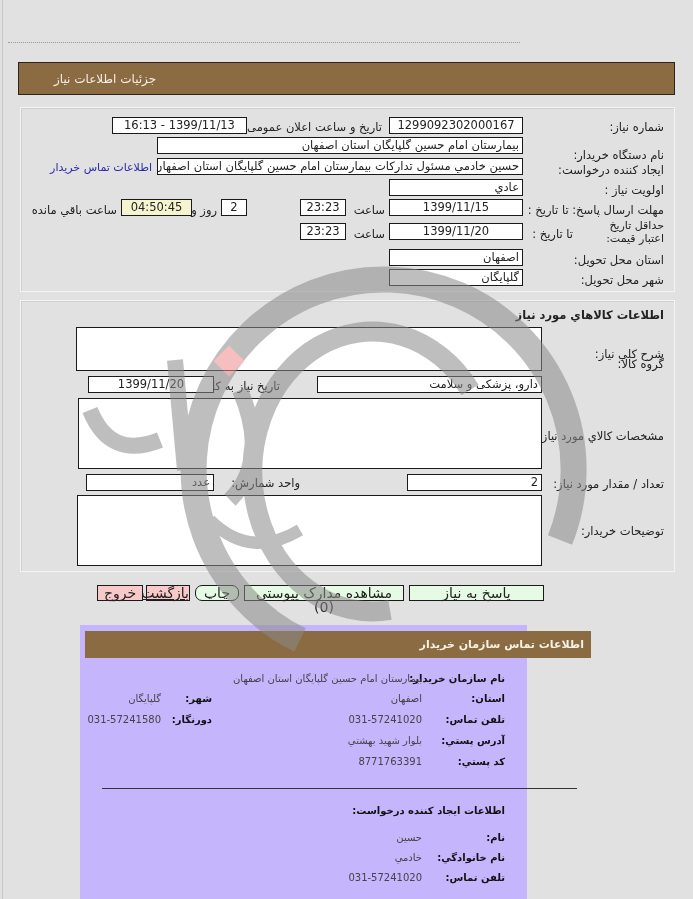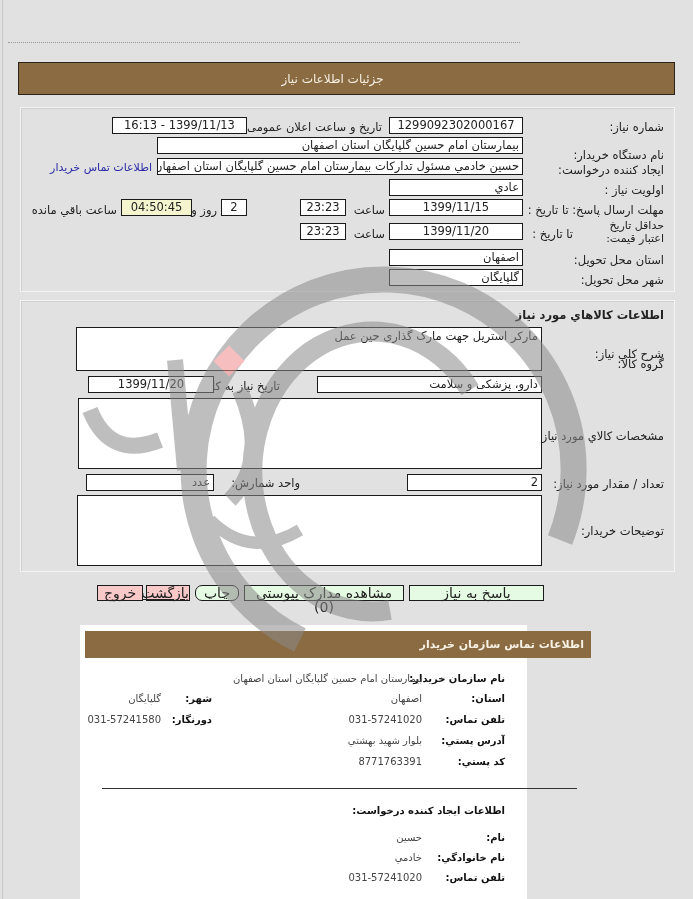--- a/index.html
+++ b/index.html
@@ -9,22 +9,23 @@
       font-family: "DejaVu Sans", sans-serif;
       font-size: 11px; color: #222;
     }
     body { position: relative; }
     .abs { position: absolute; }
     .left-rule { position: absolute; left: 2px; top: 0; width: 1px; height: 899px; background: #c8c8c8; }
     .main-header {
       position: absolute; left: 18px; top: 62px; width: 657px; height: 33px;
       background: #8b6b41; border: 1px solid #2c2418;
       color: #f5efe4; font-size: 12px;
-      display: flex; align-items: center; justify-content: center; padding-right: 28px;
+      display: flex; align-items: center; justify-content: flex-end; padding-right: 28px;
       direction: rtl;
+      padding-left: 35px;
     }
     .panel {
       position: absolute; border: 1px solid #f4f4f4;
       box-shadow: inset 1px 1px 0 #cfcfcf;
     }
     .lbl { position: absolute; direction: rtl; text-align: right; white-space: nowrap; font-size: 11.5px; color: #222; }
     .box {
       position: absolute; background: #fff; border: 1px solid #1a1a1a;
       height: 17px; line-height: 15px; font-size: 11.5px; white-space: nowrap; overflow: hidden;
       direction: rtl; padding: 0 3px;
@@ -39,21 +40,21 @@
       background-image: radial-gradient(#bbb 35%, transparent 40%); background-size: 2px 2px; }
     .link { color: #2a2aa8; cursor: pointer; }
     .btn {
       position: absolute; height: 16px; border: 1px solid #1a1a1a;
       font-size: 14px; line-height: 14px; text-align: center; direction: rtl; cursor: pointer;
     }
     .btn.green { background: #e6fbe3; }
     .btn.pink { background: #f8c9c9; }
     .section-title { position: absolute; direction: rtl; font-weight: bold; font-size: 11.5px; }
     .card {
-      position: absolute; left: 80px; top: 625px; width: 447px; height: 274px; background: #ffffff;
+      position: absolute; left: 80px; top: 625px; width: 447px; height: 274px; background: #c4b5fd;
     }
     .card-header {
       position: absolute; left: 5px; top: 6px; width: 506px; height: 27px;
       background: #8b6b41; color: #f7f1e6; font-size: 11px; font-weight: bold;
       direction: rtl; text-align: right; padding-right: 7px; line-height: 27px;
     }
     .c-lbl { position: absolute; direction: rtl; text-align: right; font-weight: bold; font-size: 10px; color: #111; white-space: nowrap; }
     .c-val { position: absolute; direction: rtl; text-align: right; font-size: 10px; color: #444; white-space: nowrap; }
     .c-rule { position: absolute; left: 22px; top: 163px; width: 475px; height: 1px; background: #333; }
     .watermark { position: absolute; pointer-events: none; }
@@ -105,21 +106,20 @@
 
 <span class="lbl" style="right:29px; top:273px;">شهر محل تحويل:</span>
 <div class="box" style="left:389px; top:269px; width:134px;">گلپايگان</div>
 
 <div class="panel" style="left:20px; top:300px; width:655px; height:272px;"></div>
 
 <span class="section-title" style="right:29px; top:308px;">اطلاعات كالاهاي مورد نياز</span>
 
 <span class="lbl" style="right:29px; top:347px;">شرح کلي نياز:</span>
 <div class="area" style="left:76px; top:327px; width:466px; height:44px;">
-  <span>ماركر استريل جهت مارک گذاری حين عمل</span>
   <div class="grip"></div>
 </div>
 
 <span class="lbl" style="right:29px; top:357px;">گروه كالا:</span>
 <div class="box" style="left:317px; top:376px; width:225px;">دارو، پزشکی و سلامت</div>
 <span class="lbl" style="right:413px; top:379px;">تاريخ نياز به كالا:</span>
 <div class="box center" style="left:88px; top:376px; width:126px;">1399/11/20</div>
 
 <span class="lbl" style="right:29px; top:429px;">مشخصات كالاي مورد نياز:</span>
 <div class="area" style="left:78px; top:398px; width:464px; height:71px;">

